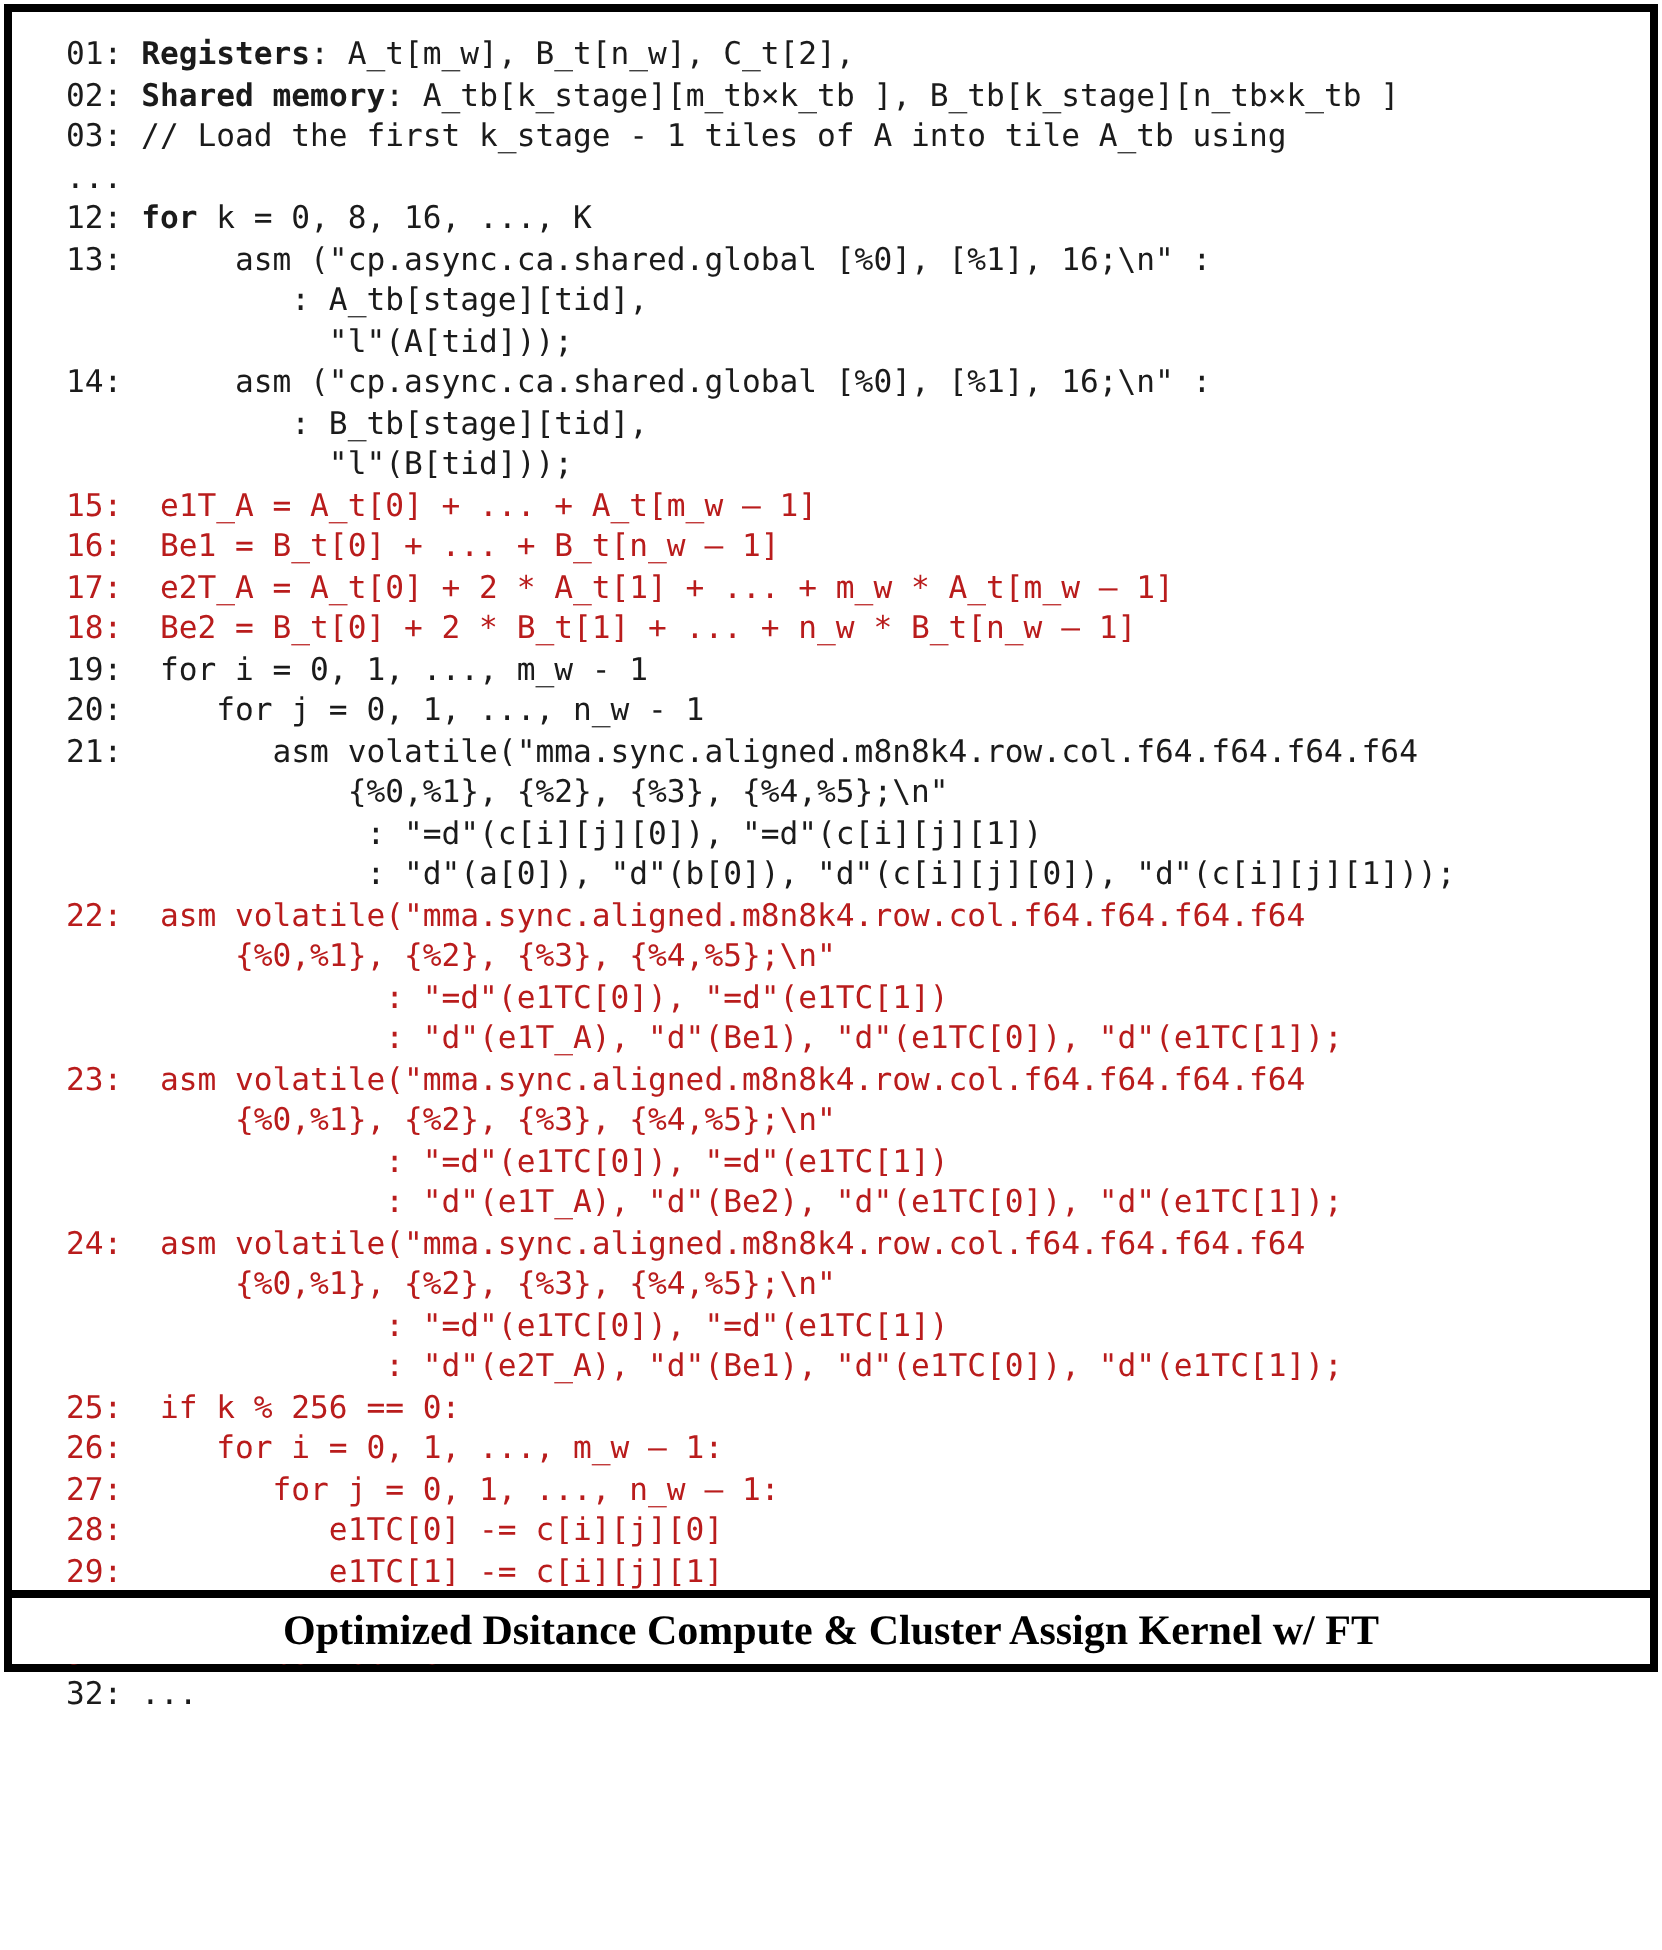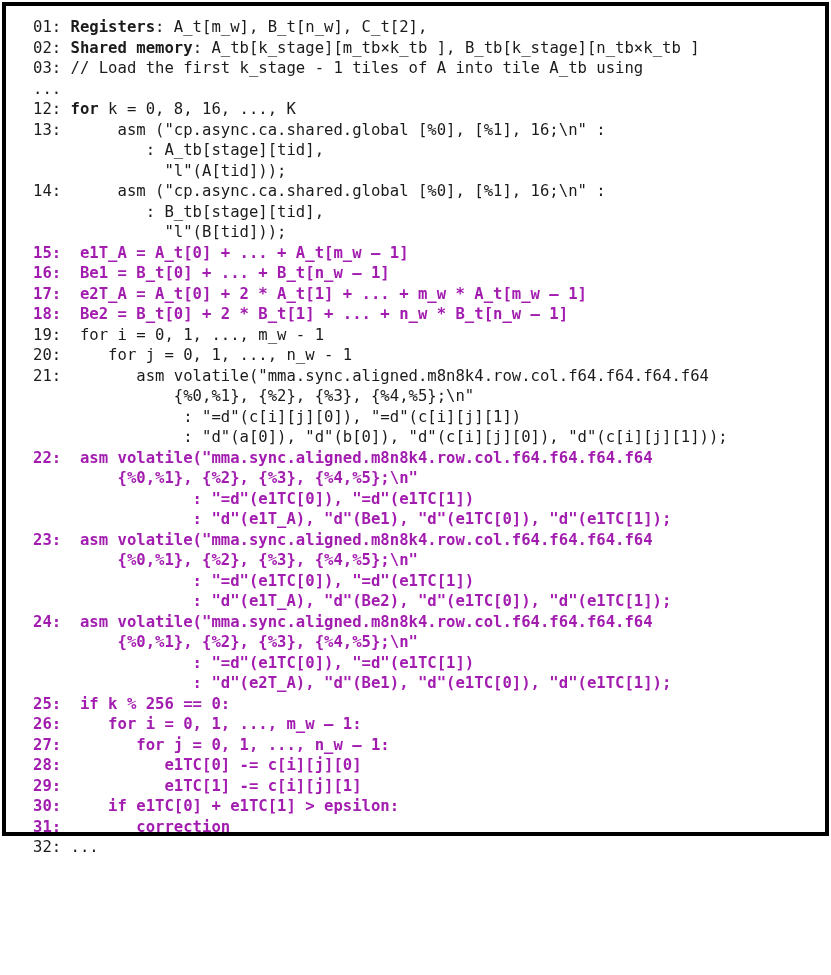--- a/index.html
+++ b/index.html
@@ -31,22 +31,22 @@
     font-size: 15.6px;
     line-height: 20.5px;
     color: #1b1b1b;
     white-space: pre;
   }
   .code-listing .line {
     height: 20.5px;
     white-space: pre;
   }
   .code-listing .line.red {
-    color: #a21caf;
-    font-weight: bold;
+    color: #b91c1c;
+    font-weight: normal;
   }
   .code-listing .b {
     font-weight: bold;
   }
   .caption-bar {
     position: absolute;
     left: 0;
     right: 0;
     bottom: 0;
     height: 37px;
@@ -63,13 +63,16 @@
     font-size: 21px;
     color: #000000;
     white-space: nowrap;
   }
 </style>
 </head>
 <body>
 
 <div class="frame">
   <div class="code-listing"><div class="line"><span>01: </span><span class="b">Registers</span><span>: A_t[m_w], B_t[n_w], C_t[2],</span></div><div class="line"><span>02: </span><span class="b">Shared memory</span><span>: A_tb[k_stage][m_tb×k_tb ], B_tb[k_stage][n_tb×k_tb ]</span></div><div class="line"><span>03: // Load the first k_stage - 1 tiles of A into tile A_tb using</span></div><div class="line"><span>...</span></div><div class="line"><span>12: </span><span class="b">for</span><span> k = 0, 8, 16, ..., K</span></div><div class="line"><span>13:      asm ("cp.async.ca.shared.global [%0], [%1], 16;\n" :</span></div><div class="line"><span>            : A_tb[stage][tid],</span></div><div class="line"><span>              "l"(A[tid]));</span></div><div class="line"><span>14:      asm ("cp.async.ca.shared.global [%0], [%1], 16;\n" :</span></div><div class="line"><span>            : B_tb[stage][tid],</span></div><div class="line"><span>              "l"(B[tid]));</span></div><div class="line red"><span>15:  e1T_A = A_t[0] + ... + A_t[m_w – 1]</span></div><div class="line red"><span>16:  Be1 = B_t[0] + ... + B_t[n_w – 1]</span></div><div class="line red"><span>17:  e2T_A = A_t[0] + 2 * A_t[1] + ... + m_w * A_t[m_w – 1]</span></div><div class="line red"><span>18:  Be2 = B_t[0] + 2 * B_t[1] + ... + n_w * B_t[n_w – 1]</span></div><div class="line"><span>19:  for i = 0, 1, ..., m_w - 1</span></div><div class="line"><span>20:     for j = 0, 1, ..., n_w - 1</span></div><div class="line"><span>21:        asm volatile("mma.sync.aligned.m8n8k4.row.col.f64.f64.f64.f64</span></div><div class="line"><span>               {%0,%1}, {%2}, {%3}, {%4,%5};\n"</span></div><div class="line"><span>                : "=d"(c[i][j][0]), "=d"(c[i][j][1])</span></div><div class="line"><span>                : "d"(a[0]), "d"(b[0]), "d"(c[i][j][0]), "d"(c[i][j][1]));</span></div><div class="line red"><span>22:  asm volatile("mma.sync.aligned.m8n8k4.row.col.f64.f64.f64.f64</span></div><div class="line red"><span>         {%0,%1}, {%2}, {%3}, {%4,%5};\n"</span></div><div class="line red"><span>                 : "=d"(e1TC[0]), "=d"(e1TC[1])</span></div><div class="line red"><span>                 : "d"(e1T_A), "d"(Be1), "d"(e1TC[0]), "d"(e1TC[1]);</span></div><div class="line red"><span>23:  asm volatile("mma.sync.aligned.m8n8k4.row.col.f64.f64.f64.f64</span></div><div class="line red"><span>         {%0,%1}, {%2}, {%3}, {%4,%5};\n"</span></div><div class="line red"><span>                 : "=d"(e1TC[0]), "=d"(e1TC[1])</span></div><div class="line red"><span>                 : "d"(e1T_A), "d"(Be2), "d"(e1TC[0]), "d"(e1TC[1]);</span></div><div class="line red"><span>24:  asm volatile("mma.sync.aligned.m8n8k4.row.col.f64.f64.f64.f64</span></div><div class="line red"><span>         {%0,%1}, {%2}, {%3}, {%4,%5};\n"</span></div><div class="line red"><span>                 : "=d"(e1TC[0]), "=d"(e1TC[1])</span></div><div class="line red"><span>                 : "d"(e2T_A), "d"(Be1), "d"(e1TC[0]), "d"(e1TC[1]);</span></div><div class="line red"><span>25:  if k % 256 == 0:</span></div><div class="line red"><span>26:     for i = 0, 1, ..., m_w – 1:</span></div><div class="line red"><span>27:        for j = 0, 1, ..., n_w – 1:</span></div><div class="line red"><span>28:           e1TC[0] -= c[i][j][0]</span></div><div class="line red"><span>29:           e1TC[1] -= c[i][j][1]</span></div><div class="line red"><span>30:     if e1TC[0] + e1TC[1] &gt; epsilon:</span></div><div class="line red"><span>31:        correction</span></div><div class="line"><span>32: ...</span></div></div>
+  <div class="caption-bar">
+    <span class="caption-text">Optimized Dsitance Compute &amp; Cluster Assign Kernel w/ FT</span>
+  </div>
 </div>
 
 </body></html>

